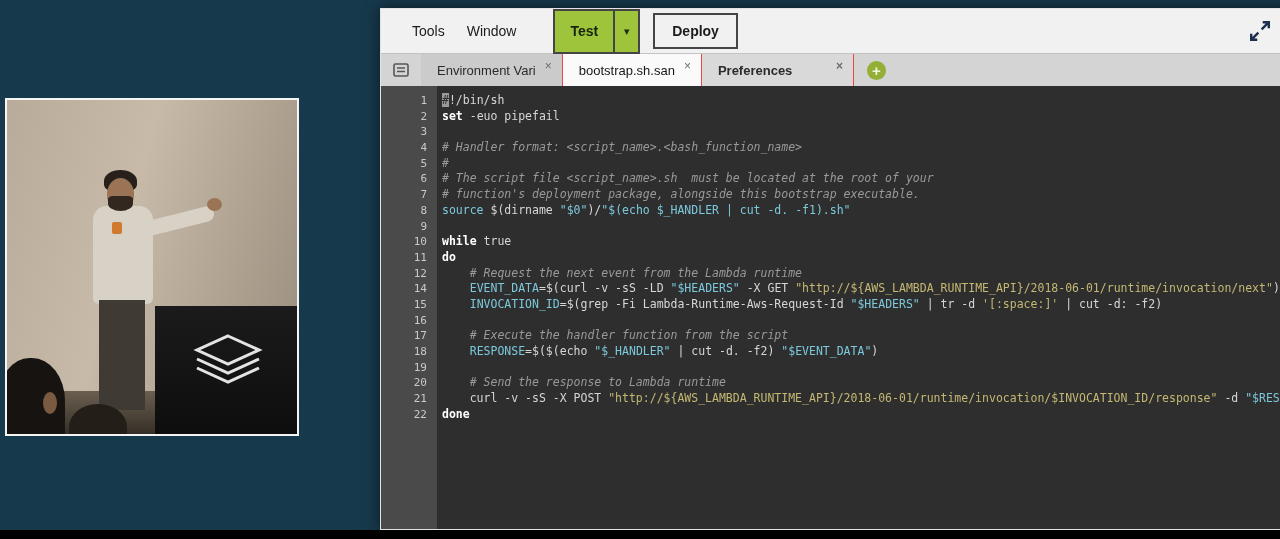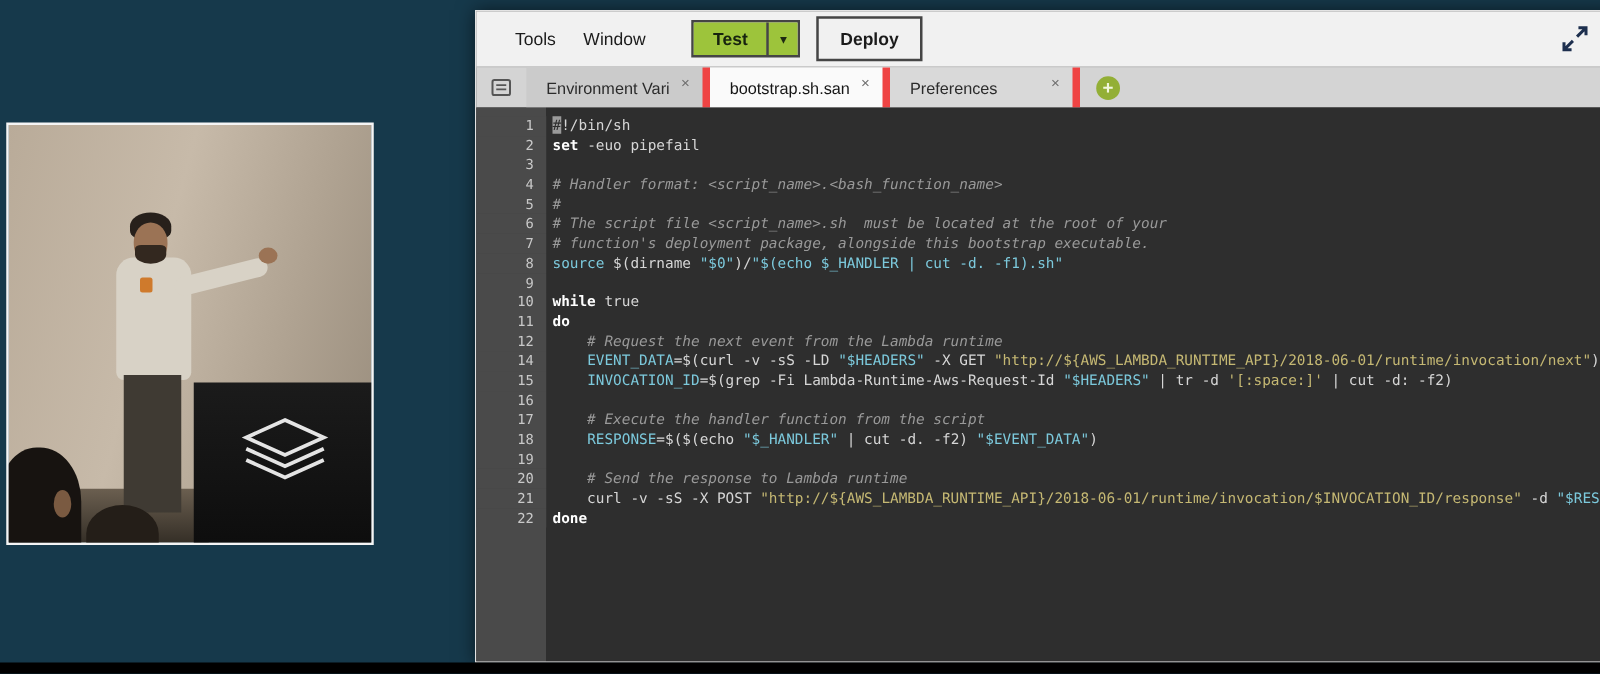--- a/index.html
+++ b/index.html
@@ -24,33 +24,33 @@
   .vp-podium svg { position:absolute; left:38px; top:26px; }
   .vp-aud1 { position:absolute; left:-8px; bottom:-10px; width:66px; height:86px; background:#171310; border-radius:46% 50% 0 0; }
   .vp-aud1-face { position:absolute; left:44px; bottom:30px; width:14px; height:22px; background:#7a5a41; border-radius:50%; }
   .vp-aud2 { position:absolute; left:62px; bottom:-16px; width:58px; height:46px; background:#241e18; border-radius:50% 50% 0 0; }
 
   
   .ide { position:absolute; left:335px; top:8px; width:940px; height:522px; background:#2e2e2e; border:1px solid #e3e3e3; box-shadow:0 0 14px rgba(0,0,0,.55);margin-left:45px; }
 
   .menubar { position:relative; height:44px; background:#f1f1f1; display:flex; align-items:center; padding-left:20px; }
   .menu-item { font-size:14px; color:#1b1b1b; padding:0 11px; cursor:default; }
-  .btn-test { margin-left:26px; display:flex; border:2px solid #454545; height:30px; }
+  .btn-test { margin-left:26px; display:flex; border:2px solid #454545; height:45px; }
   .btn-test-main { background:#9dc43b; padding:0 15px; display:flex; align-items:center; font-weight:bold; font-size:14px; color:#17230f; }
   .btn-test-caret { background:#9dc43b; border-left:2px solid #454545; width:25px; display:flex; align-items:center; justify-content:center; color:#1e2a12; font-size:11px; }
   .btn-deploy { margin-left:13px; border:2px solid #454545; height:30px; padding:16px 17px; display:flex; align-items:center; font-weight:bold; font-size:14px; color:#1b1b1b; background:transparent; }
   .mb-right { position:absolute; right:8px; top:0; height:100%; display:flex; align-items:center; gap:12px; }
   .fs-icon { display:flex; }
   .gear { font-size:31px; color:#4f4f4f; line-height:1; margin-top:-2px; }
 
   .tabbar { height:33px; background:#d4d4d4; border-top:1px solid #c2c2c2; display:flex; align-items:stretch; }
   .tab-list-btn { width:40px; display:flex; align-items:center; justify-content:center; }
-  .tab { display:flex; align-items:center; padding:0 10px 0 16px; font-size:13px; color:#2b2b2b; border-right:6px solid #ef4444; background:#cbcbcb; white-space:nowrap; }
+  .tab { display:flex; align-items:center; padding:0 10px 0 16px; font-size:13px; color:#2b2b2b; border-right:1px solid #ef4444; background:#cbcbcb; white-space:nowrap; }
   .tab.active { background:#fafafa; color:#161616; }
-  .tab.wide { width:152px; justify-content:space-between; background:#d9d9d9; }
+  .tab.wide { width:152px; justify-content:space-between; background:#d9d9d9;font-weight:bold; }
   .tab-close { margin-left:9px; color:#6e6e6e; font-size:12px; position:relative; top:-4px; cursor:default; }
   .new-tab { align-self:center; margin-left:13px; width:19px; height:19px; border-radius:50%; background:#93af36; color:#f2f6dd; display:flex; align-items:center; justify-content:center; font-size:15px; font-weight:bold; }
 
   .editor { position:absolute; top:77px; bottom:0; left:0; right:0; overflow:hidden; padding-top:7px;
     background:linear-gradient(to right,#4a4a4a 0,#4a4a4a 56px,#2e2e2e 56px);
     font-family:"DejaVu Sans Mono", monospace; font-size:11.5px; }
   .code-row { display:flex; height:15.7px; line-height:15.7px; }
   .gutter-num { flex:0 0 56px; width:56px; text-align:right; padding-right:10px; color:#c9c9c9; background:#4a4a4a; font-size:11px; }
   .code-text { white-space:pre; padding-left:5px; }
   .tk-plain { color:#d6d6d6; }

